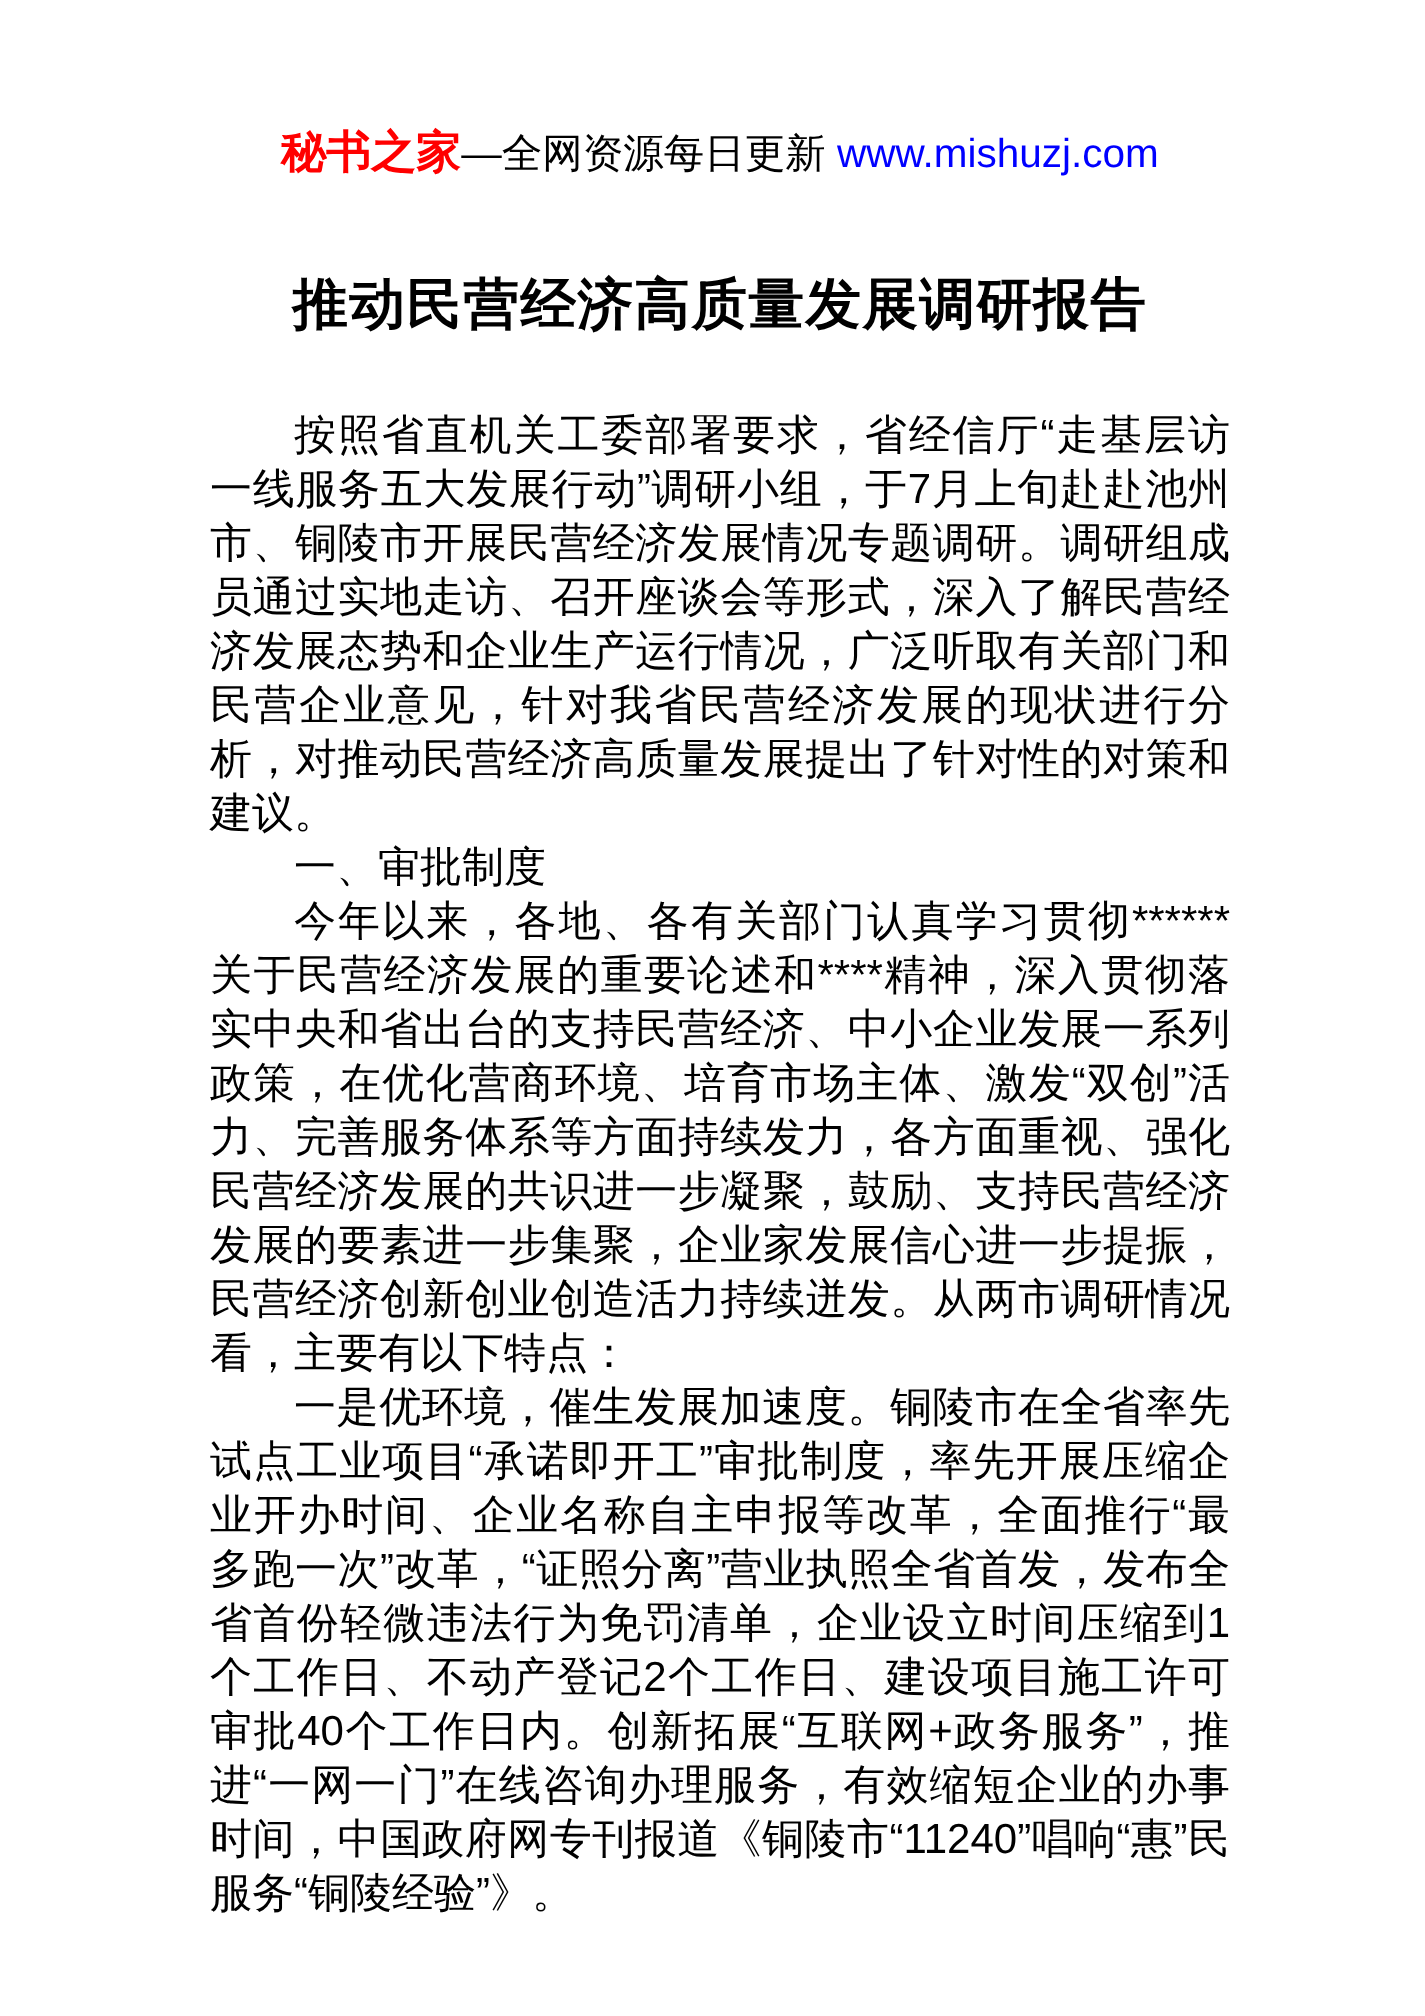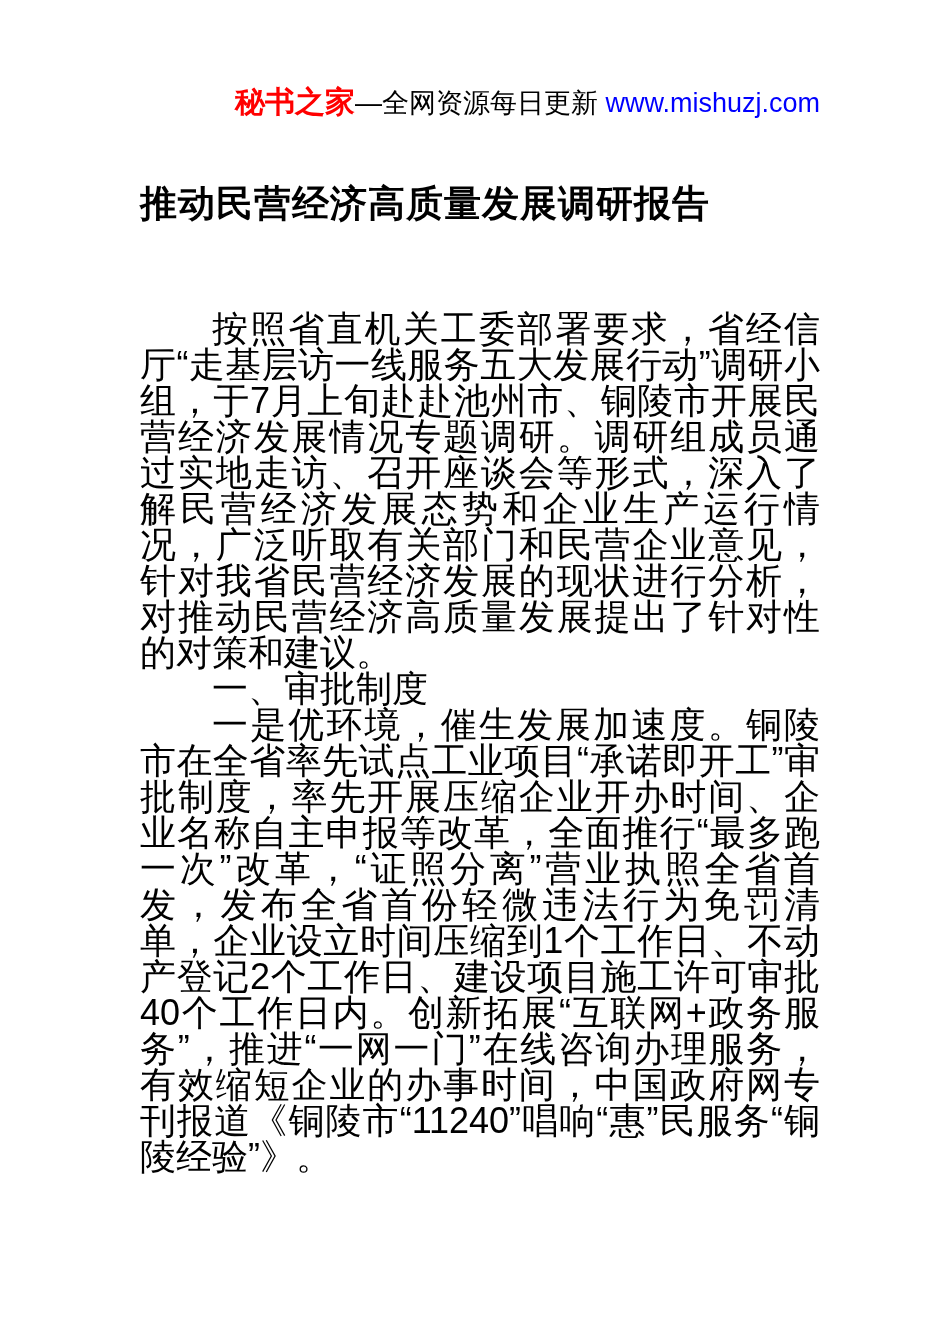--- a/index.html
+++ b/index.html
@@ -13,48 +13,49 @@
     height: 1344px;
     margin: 0 auto;
     background: #ffffff;
     box-sizing: border-box;
     padding: 86px 130px 0 140px;
     overflow: hidden;
     color: #000000;
     font-family: "Liberation Sans", "DejaVu Sans", sans-serif;
   }
   .site-header {
-    text-align: right;
+    text-align: center;
     white-space: nowrap;
     font-size: 27px;
     line-height: 32px;
   }
   .brand {
     color: #ff0000;
     font-weight: bold;
     font-size: 30px;
     font-family: "Liberation Serif", "DejaVu Serif", serif;
   }
   .tagline {
     color: #000000;
   }
   .site-url {
     color: #0000ff;
     cursor: pointer;
   }
   .doc-title {
     margin: 62px 0 0 0;
+    text-align: center;
     font-size: 37px;
     line-height: 46px;
     font-weight: bold;
     letter-spacing: 1px;
   }
   .doc-body {
-    margin-top: 84px;
-    font-size: 36px;
+    margin-top: 46px;
+    font-size: 28px;
     line-height: 36px;
     text-align: justify;
   }
   .para {
     margin: 0;
     padding: 0;
     text-indent: 2em;
   }
   .para .lead {
     font-weight: normal;
@@ -70,18 +71,19 @@
   </div>
 
   <h1 class="doc-title">推动民营经济高质量发展调研报告</h1>
 
   <div class="doc-body">
 
     <p class="para">按照省直机关工委部署要求，省经信厅“走基层访一线服务五大发展行动”调研小组，于7月上旬赴赴池州市、铜陵市开展民营经济发展情况专题调研。调研组成员通过实地走访、召开座谈会等形式，深入了解民营经济发展态势和企业生产运行情况，广泛听取有关部门和民营企业意见，针对我省民营经济发展的现状进行分析，对推动民营经济高质量发展提出了针对性的对策和建议。</p>
 
     <p class="para">一、审批制度</p>
 
+    <p class="para">今年以来，各地、各有关部门认真学习贯彻******关于民营经济发展的重要论述和****精神，深入贯彻落实中央和省出台的支持民营经济、中小企业发展一系列政策，在优化营商环境、培育市场主体、激发“双创”活力、完善服务体系等方面持续发力，各方面重视、强化民营经济发展的共识进一步凝聚，鼓励、支持民营经济发展的要素进一步集聚，企业家发展信心进一步提振，民营经济创新创业创造活力持续迸发。从两市调研情况看，主要有以下特点：</p>
 
     <p class="para"><strong class="lead">一是优环境，催生发展加速度。</strong><span>铜陵市在全省率先试点工业项目“承诺即开工”审批制度，率先开展压缩企业开办时间、企业名称自主申报等改革，全面推行“最多跑一次”改革，“证照分离”营业执照全省首发，发布全省首份轻微违法行为免罚清单，企业设立时间压缩到1个工作日、不动产登记2个工作日、建设项目施工许可审批40个工作日内。创新拓展“互联网+政务服务”，推进“一网一门”在线咨询办理服务，有效缩短企业的办事时间，中国政府网专刊报道《铜陵市“11240”唱响“惠”民服务“铜陵经验”》。</span></p>
 
   </div>
 
 </div>
 
 </body></html>

